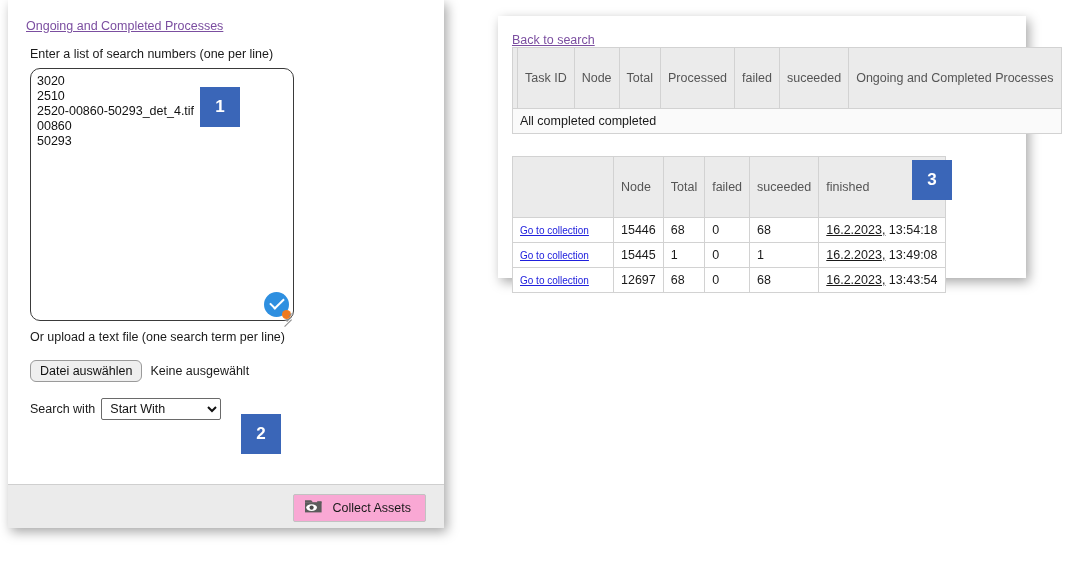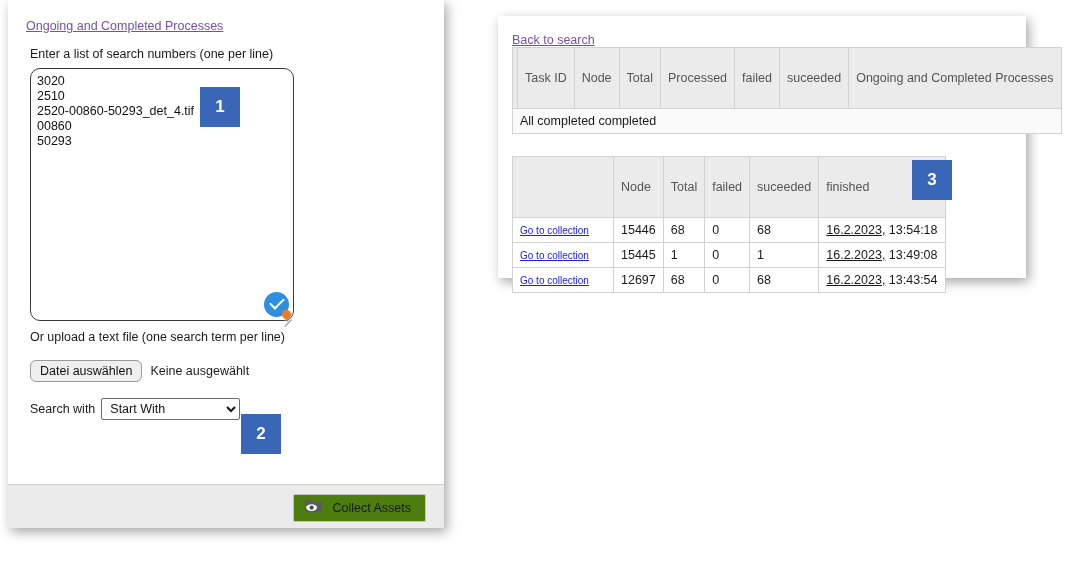--- a/index.html
+++ b/index.html
@@ -180,41 +180,41 @@
   }
 
   .search-row {
     margin: 16px 0 0 4px;
     display: flex;
     align-items: center;
     gap: 6px;
     font-size: 12.5px;
   }
   select#search-with {
-    width: 139px;
+    width: 120px;
     height: 22px;
     border: 1px solid #6a6a6a;
     border-radius: 2px;
     background: #ffffff;
     font-family: "Liberation Sans", sans-serif;
     font-size: 12.5px;
     color: #111;
     padding: 1px 4px;
     cursor: pointer;
   }
 
   
   #collect-assets-button {
     position: absolute;
     right: 18px;
     top: 9px;
     display: flex;
     align-items: center;
     gap: 9px;
-    background: #4d7c0f;
+    background: #f9a8d4;
     border: 1px solid #c2c2c2;
     border-radius: 2px;
     padding: 4px 14px 4px 10px;
     font-size: 12.5px;
     color: #1a1a1a;
     cursor: pointer;
   }
 
   
   .callout {

